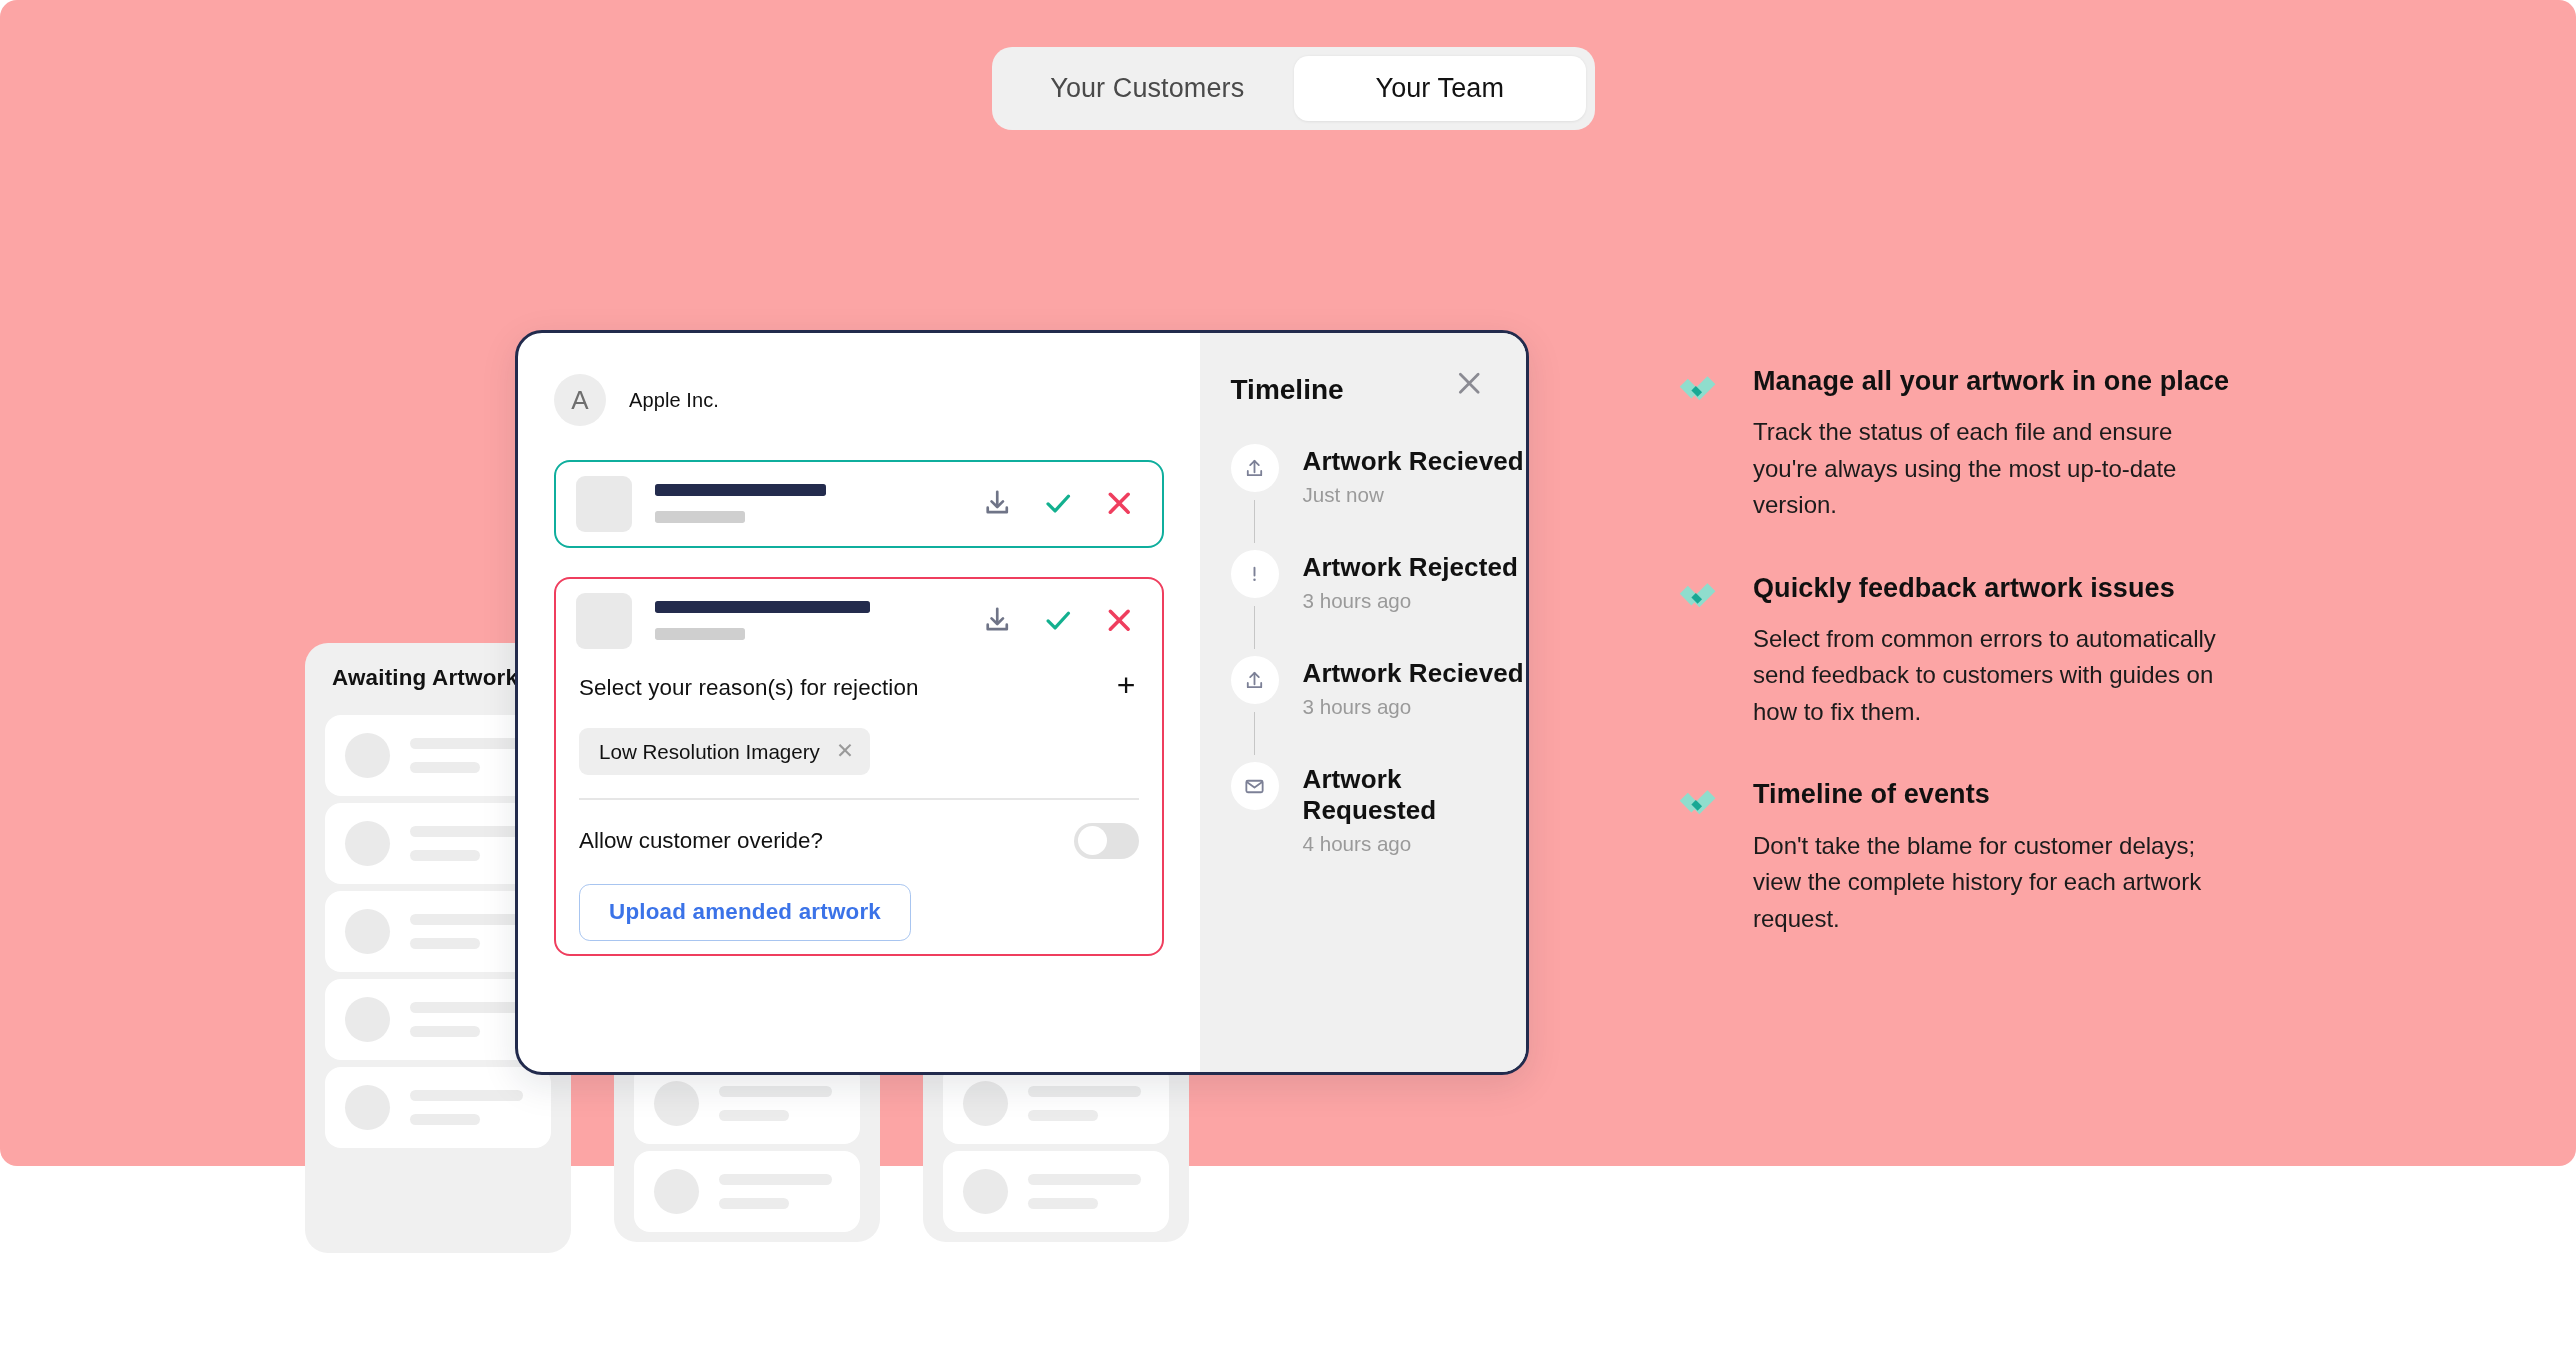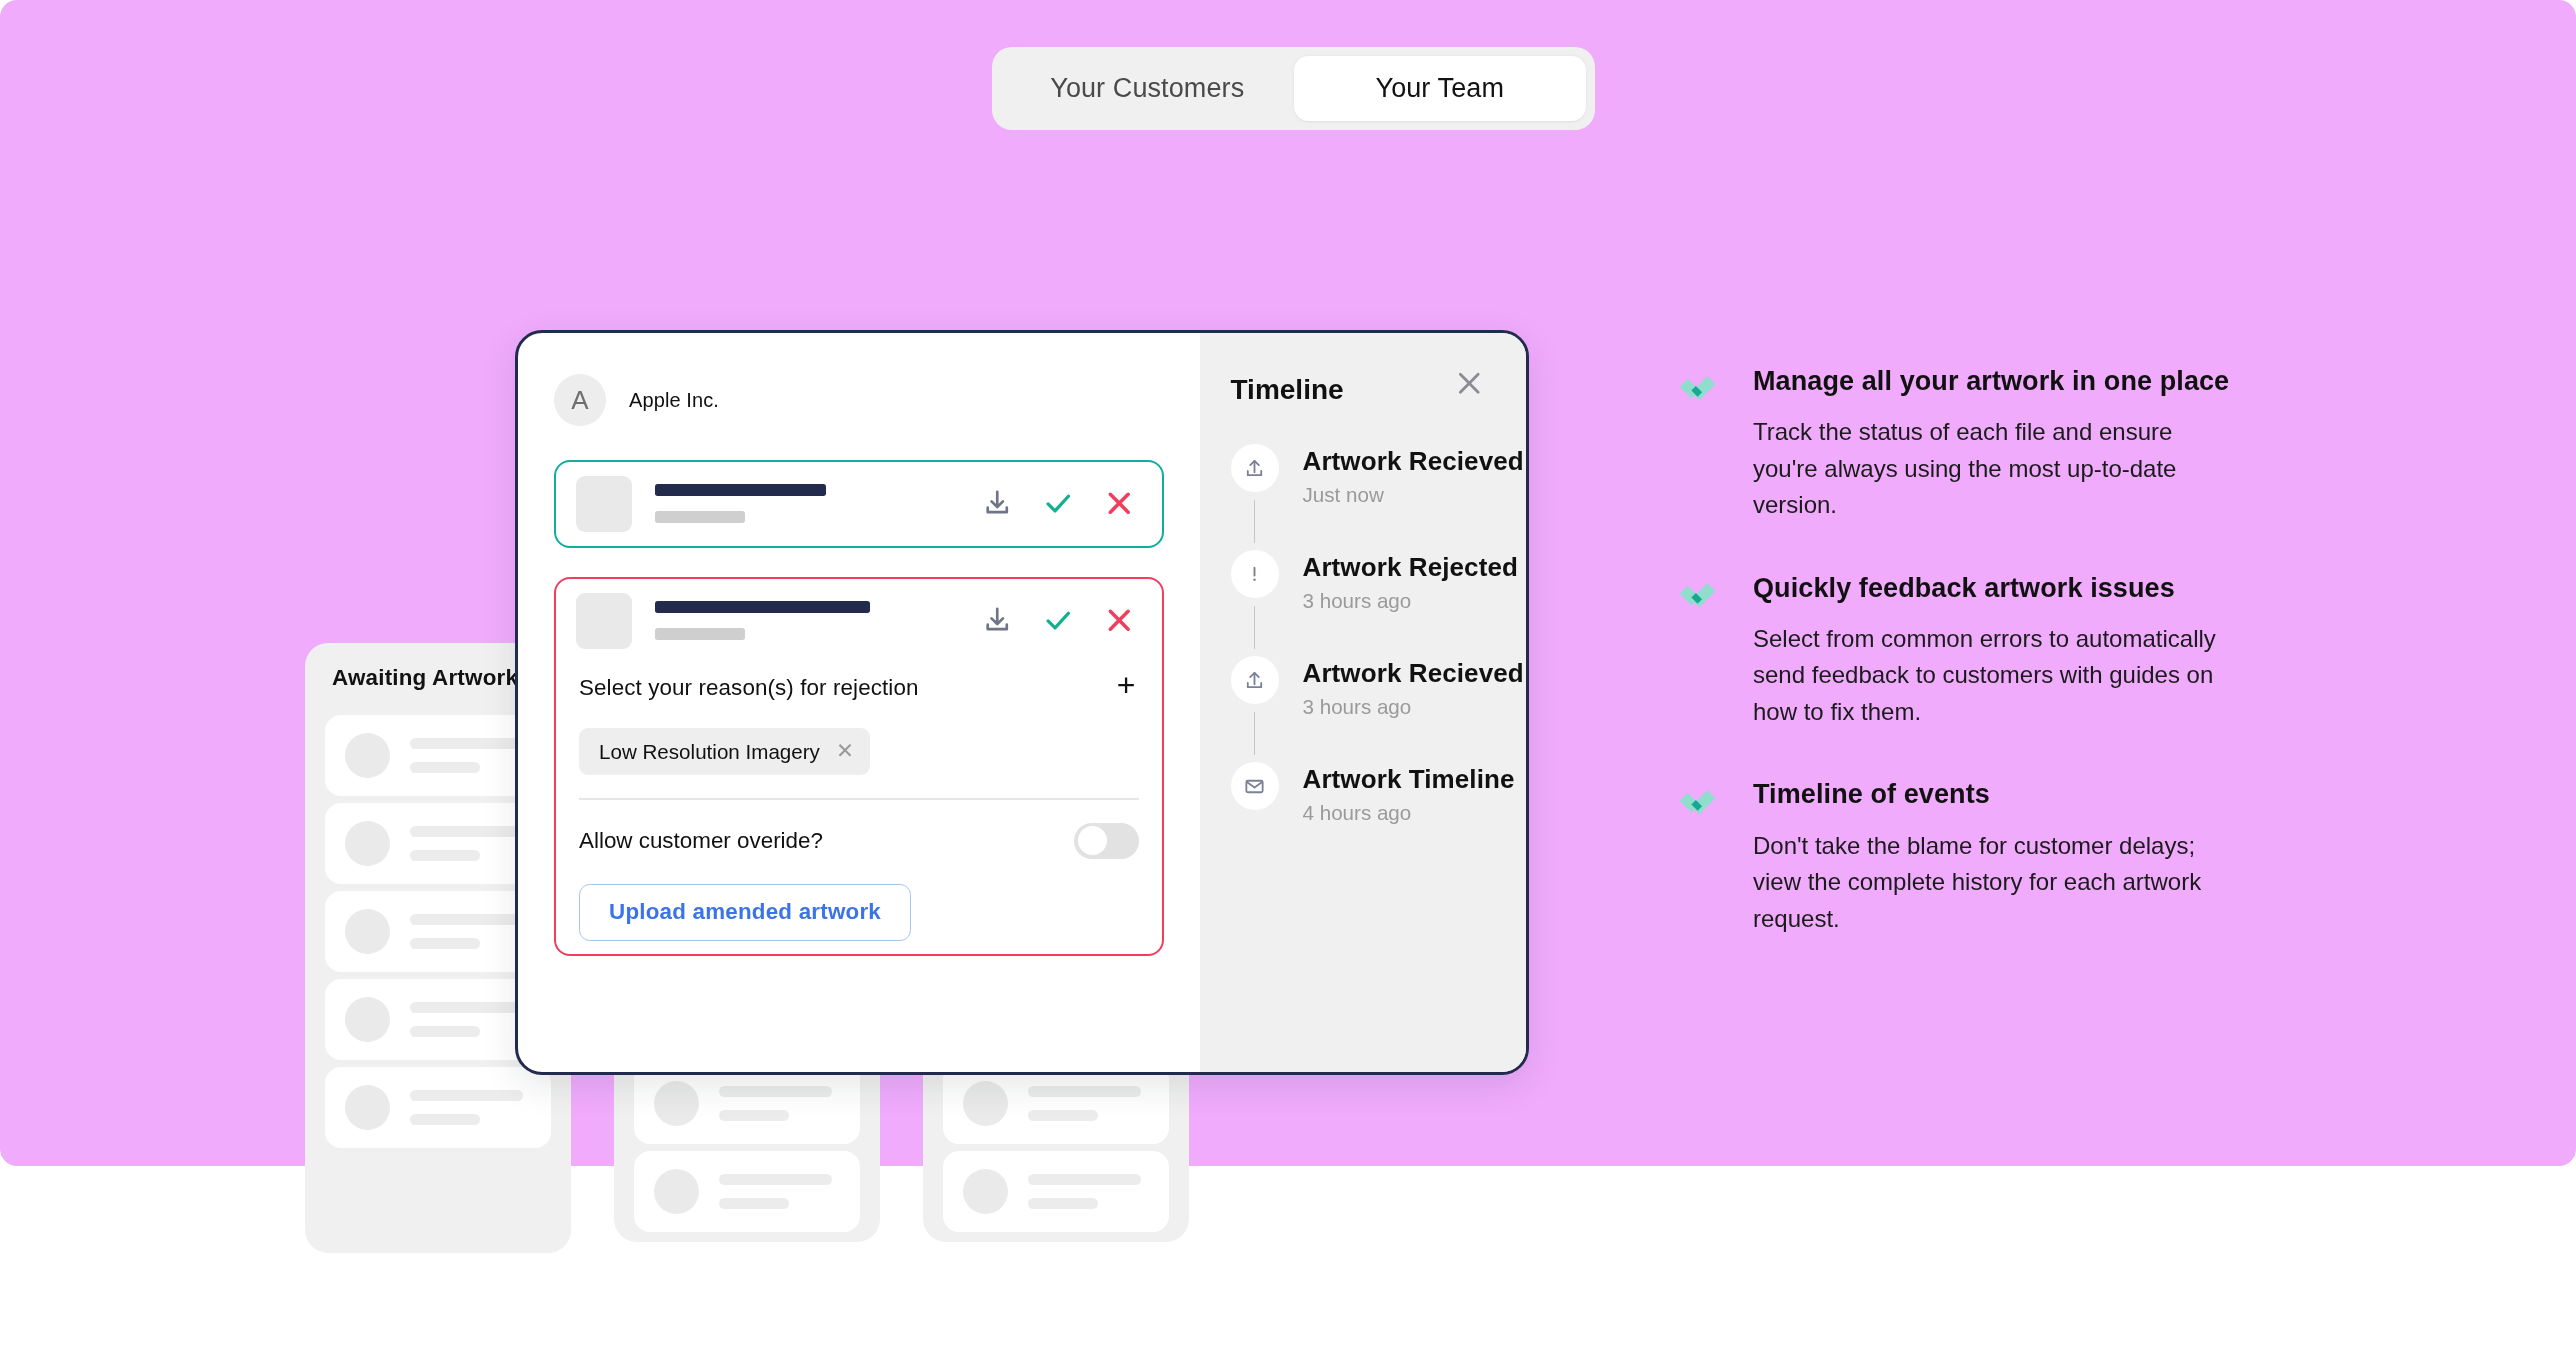--- a/index.html
+++ b/index.html
@@ -2,21 +2,21 @@
 <html style="font-size:14.4px"><head>
 <meta charset="utf-8">
 <style>
   * { box-sizing: border-box; margin: 0; padding: 0; }
   html, body {
     width: 2576px; height: 1362px;
     background: #ffffff;
     font-family: "Liberation Sans", sans-serif;
     overflow: hidden;
   }
-  #stage { position: relative; width: 2576px; height: 1166px; background:#f0abfc;border-radius:17px; }
+  #stage { position: relative; width: 2576px; height: 1166px; background:#fca5a5;border-radius:17px; }
 
   
   .tabs-wrap {
     position: absolute; left: 992px; top: 47px;
     width: 603px; height: 83px;
     background: #f0f0f0; border-radius: 20px;
     display: flex; align-items: center; padding: 9px;
   }
   .tab {
     flex: 1; height: 65px; border-radius: 14.4px;
@@ -404,21 +404,21 @@
         <div class="tl-item">
           <div class="tl-ico-wrap">
             <div class="tl-ico">
               <svg width="23" height="23" viewBox="0 0 24 24" fill="none" stroke="#7c8096" stroke-width="1.9" stroke-linejoin="round">
                 <rect x="3.5" y="6" width="17" height="12" rx="1.6"></rect>
                   <path d="M4 7.2 12 13l8-5.8"></path>
               </svg>
             </div>
           </div>
           <div class="tl-txt">
-            <div class="tl-name">Artwork Timeline</div>
+            <div class="tl-name">Artwork Requested</div>
             <div class="tl-time">4 hours ago</div>
           </div>
         </div>
 
       </div>
     </div>
   </div>
 
   <div class="features">
 

